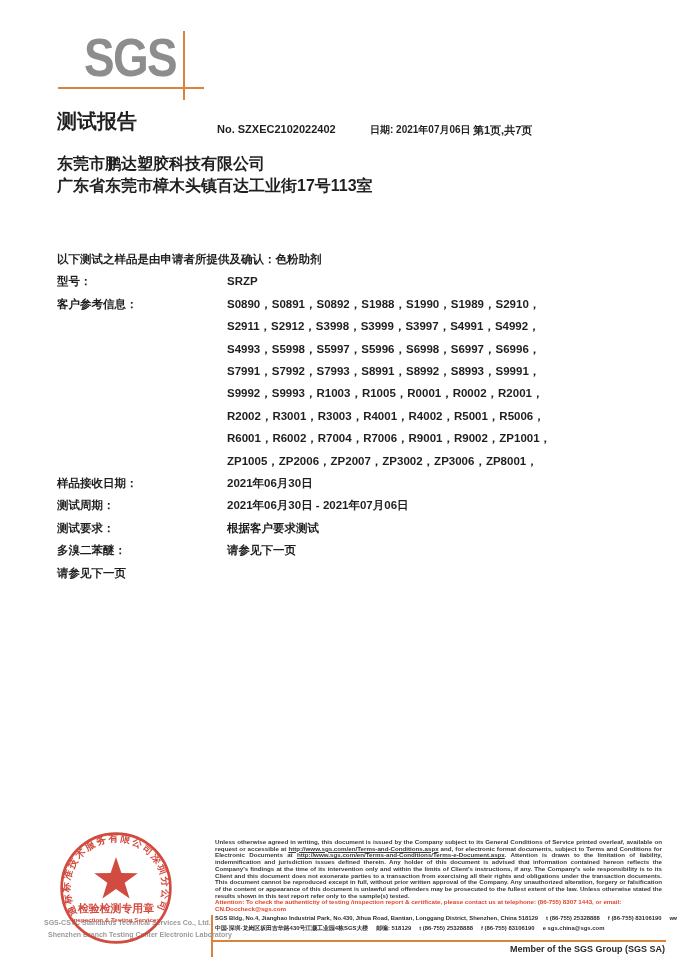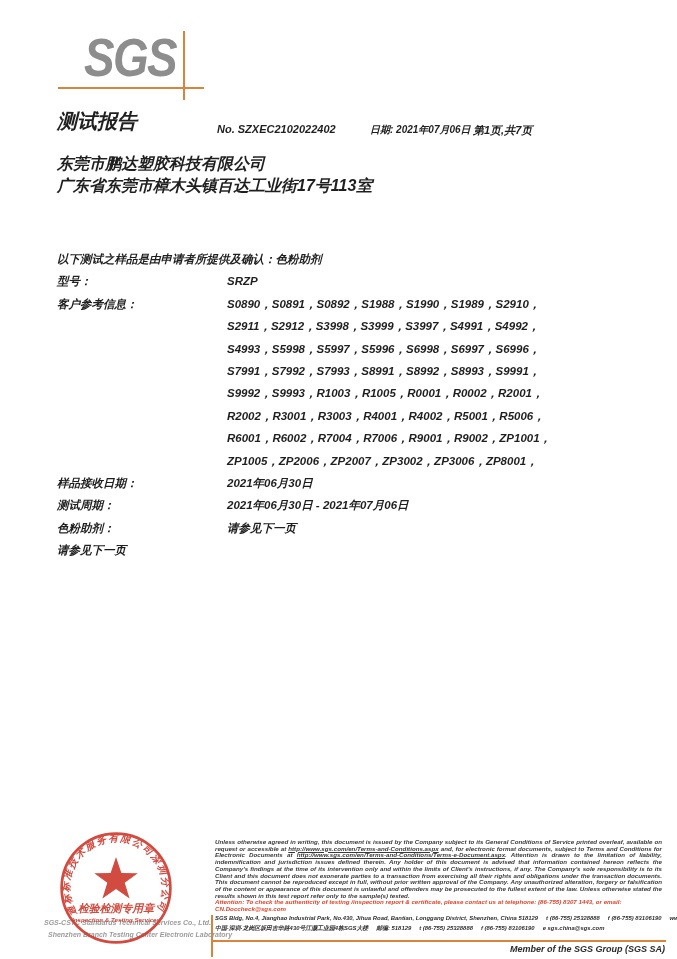--- a/index.html
+++ b/index.html
@@ -1,20 +1,20 @@
 <!DOCTYPE html>
 <html style="--accent-orange: #d9833d; --logo-gray: #8d8d8d; --stamp-red: #cf3c30; --attention-red: #e2442a;"><head>
 <meta charset="utf-8">
 <style>
   * { margin:0; padding:0; box-sizing:border-box; }
   html,body { background:#ffffff; }
   .page {
     position:relative; width:677px; height:959px; background:#ffffff;
     font-family:"Liberation Sans", sans-serif;
-    color:#1f1f1f; font-weight:bold; overflow:hidden;font-style:italic;
+    color:#1f1f1f; font-weight:bold; overflow:hidden;
   }
 
   
   .logo-sgs {
     position:absolute; left:84px; top:30px;
     font-size:54px; line-height:54px; font-weight:bold;
     color:var(--logo-gray,#8d8d8d); letter-spacing:-2px;
     transform:scaleX(0.85); transform-origin:left top;
   }
   .logo-hline { position:absolute; left:58px; top:87px; width:146px; height:2px; background:var(--accent-orange,#d9833d); }
@@ -105,23 +105,27 @@
     <div class="row">
       <span class="lbl">样品接收日期：</span>
       <span class="val">2021年06月30日</span>
     </div>
 
     <div class="row">
       <span class="lbl">测试周期：</span>
       <span class="val">2021年06月30日 - 2021年07月06日</span>
     </div>
 
+    <div class="row">
+      <span class="lbl">测试要求：</span>
+      <span class="val">根据客户要求测试</span>
+    </div>
 
     <div class="row">
-      <span class="lbl">色粉助剂：</span>
+      <span class="lbl">多溴二苯醚：</span>
       <span class="val">请参见下一页</span>
     </div>
 
     <div class="row">
       <span class="val">请参见下一页</span>
     </div>
 
   </div>
 
   <div class="stamp-company">

